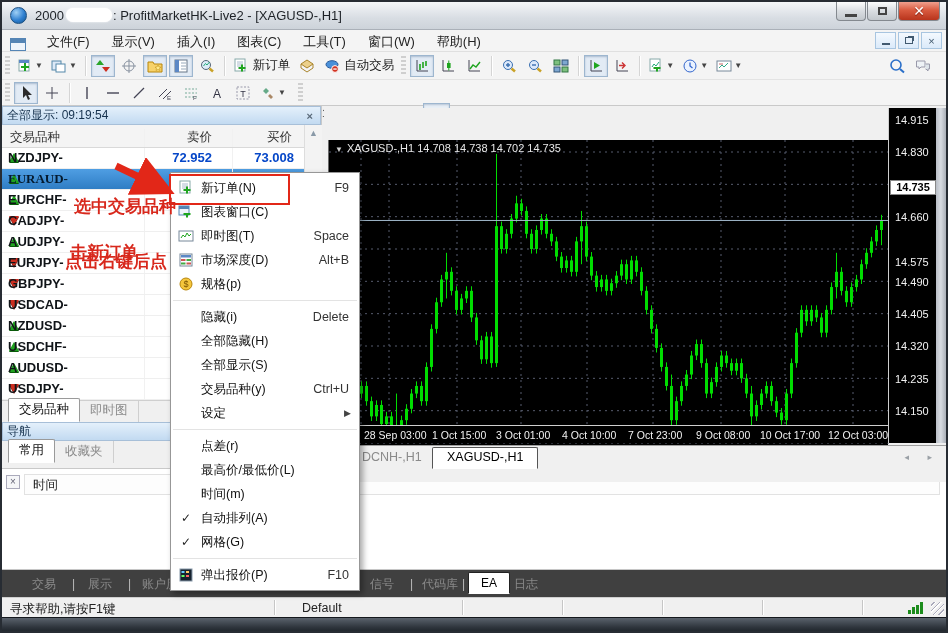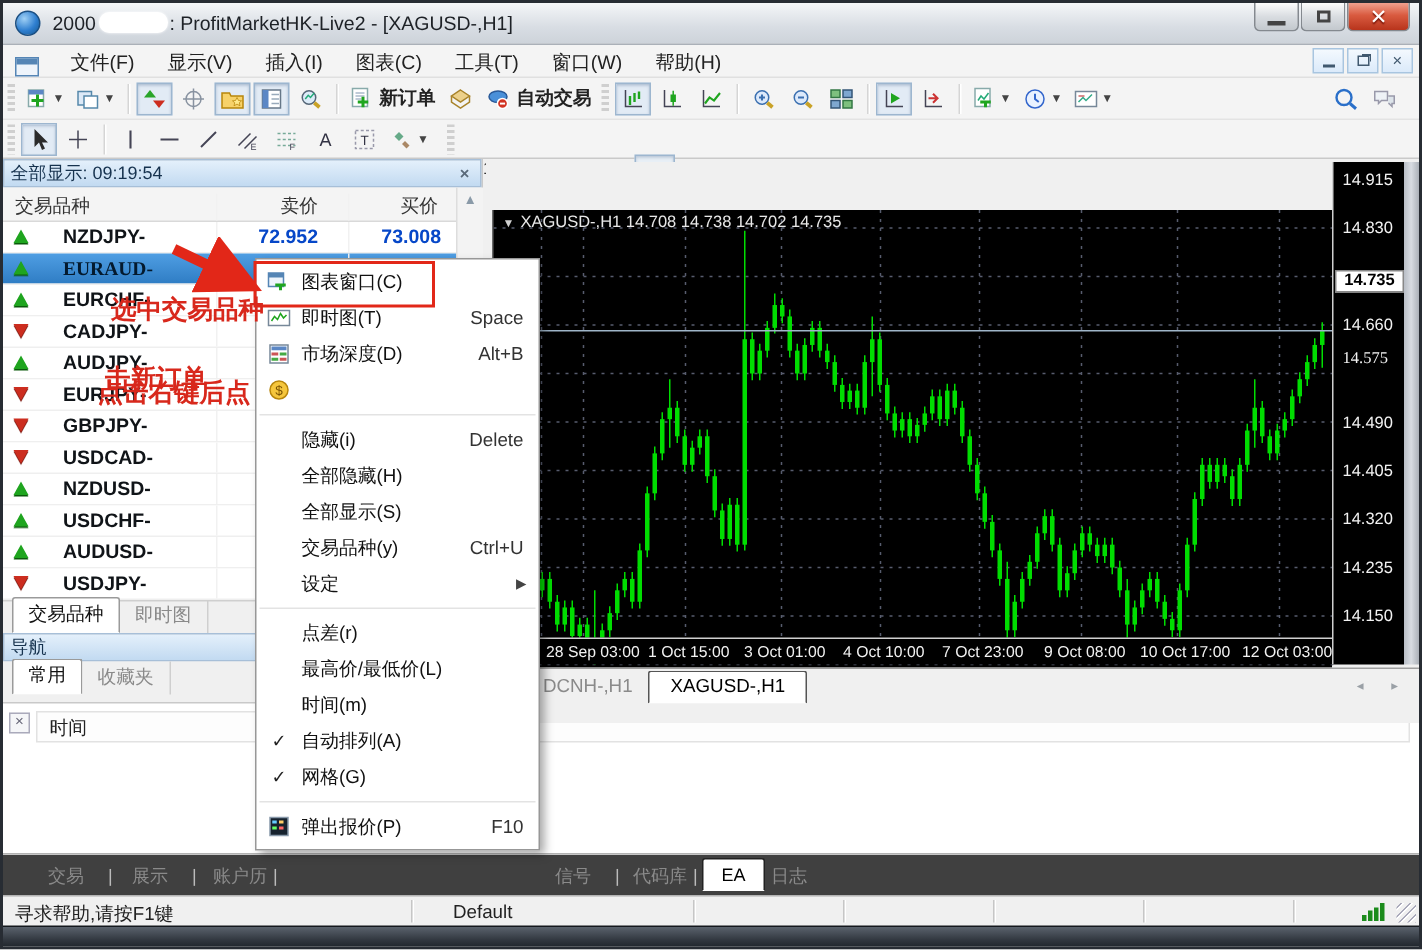--- a/index.html
+++ b/index.html
@@ -33,21 +33,21 @@
   .cb-min { width:8px; height:2px; background:#41596f; margin-top:7px; }
   .cb-rest { width:8px; height:7px; border:1px solid #41596f; box-shadow:2px -2px 0 -1px #41596f; }
 
   
   .tb1 { position:absolute; left:0; top:50px; width:944px; height:28px; background:#f4f4f4; border-bottom:1px solid #e3e3e3; display:flex; align-items:center; }
   .tb2 { position:absolute; left:0; top:78px; width:944px; height:26px; background:#f4f4f4; border-bottom:1px solid #c9c9c9; display:flex; align-items:center; }
   .grip { width:5px; height:20px; margin:0 3px; background:repeating-linear-gradient(180deg,#cfcfcf 0 2px,#f4f4f4 2px 4px); }
   .tsep { width:1px; height:20px; background:#d5d5d5; margin:0 4px; box-shadow:1px 0 0 #fff; }
   .tbtn { height:22px; min-width:24px; display:flex; align-items:center; justify-content:center; padding:0 2px; margin:0 1px; border:1px solid transparent; color:#222; font-size:12.5px; }
   .tbtn.pressed { background:#e2ebf5; border:1px solid #9db6cf; box-shadow:inset 0 1px 2px rgba(70,100,140,.35); }
-  .tbtn .lbl { margin-left:4px; white-space:nowrap;font-weight:bold; }
+  .tbtn .lbl { margin-left:4px; white-space:nowrap; }
   .darr { font-size:8px; color:#444; margin-left:2px; }
   .tfbtn { height:20px; min-width:27px; display:flex; align-items:center; justify-content:center; font-size:11.5px; color:#333; border:1px solid transparent; margin:0 1px; }
   .tfbtn.pressed { background:#e8eff6; border:1px solid #9db6cf; box-shadow:inset 0 1px 2px rgba(70,100,140,.3); }
   .tb1 .right { position:absolute; right:10px; display:flex; }
   svg.ic { width:16px; height:16px; display:block; }
 
   
   .mw { position:absolute; left:0; top:104px; width:320px; height:316px; background:#f0f0f0; border-right:1px solid #c9c9c9; }
   .panelhdr { height:19px; background:linear-gradient(#e4f0fb,#c2daf1); border:1px solid #a7bfd8; display:flex; align-items:center;
     font-size:12px; color:#16324e; padding:0 4px; justify-content:space-between; }
@@ -55,21 +55,21 @@
   .mwcols { position:absolute; left:0; top:19px; width:302px; height:23px; background:#f4f4f4; border-bottom:1px solid #d9d9d9; font-size:12.5px; color:#333; }
   .mwcols span { position:absolute; top:4px; }
   .mwscroll { position:absolute; left:302px; top:19px; width:18px; height:277px; background:#f3f3f3; border-left:1px solid #ddd; }
   .mwscroll .up { display:block; text-align:center; color:#8a9aa8; font-size:9px; padding-top:3px; }
   .mwrows { position:absolute; left:0; top:42px; width:302px; }
   .mwrow { position:relative; height:21px; background:#fff; border-bottom:1px solid #efefef; font-size:13px; }
   .mwrow.sel { background:linear-gradient(#4f9ee3,#2f7dc4);font-family:Liberation Serif, serif; }
   .mwrow .arr { position:absolute; left:7px; top:5px; width:0; height:0; }
   .arr.up { border-left:5px solid transparent; border-right:5px solid transparent; border-bottom:9px solid #1fa51f; filter:drop-shadow(0 1px 0 #0a5a0a); }
   .arr.dn { border-left:5px solid transparent; border-right:5px solid transparent; border-top:9px solid #cc2d1f; filter:drop-shadow(0 1px 0 #7a150c); }
-  .mwrow .sym { position:absolute; left:40px; top:2px; color:#101418; font-weight:600; }
+  .mwrow .sym { position:absolute; left:6px; top:2px; color:#101418; font-weight:600; }
   .mwrow.sel .sym { color:#041a2e; }
   .mwrow .bid, .mwrow .ask { position:absolute; top:2px; color:#0647c8; font-weight:600; }
   .mwrow .bid { right:92px; } .mwrow .ask { right:10px; }
   .vline140 { position:absolute; left:142px; top:0; bottom:0; width:1px; background:#f1f1f1; }
   .vline240 { position:absolute; left:232px; top:0; bottom:0; width:1px; background:#f1f1f1; }
   .tabsrow { position:absolute; left:0; width:320px; height:22px; background:#f0f0f0; border-top:1px solid #cfcfcf; display:flex; align-items:flex-end; font-size:12.5px; }
   .tab { padding:2px 10px 3px; color:#8a8a8a; border-right:1px solid #cfcfcf; }
   .tab.active { background:#fff; border:1px solid #9a9a9a; border-bottom:1px solid #fff; color:#111; margin-left:6px; border-radius:2px 2px 0 0; }
 
   
@@ -801,21 +801,21 @@
         </svg>
       <div class="ohlc">
         <span class="tri">▼</span><span>XAGUSD-,H1 14.708 14.738 14.702 14.735</span>
       </div>
     </div>
     <div class="paxis" id="paxis">
         <div class="plabel" style="top: 6px;">14.915</div>
         <div class="plabel" style="top: 38.334px;">14.830</div>
         <div class="plabel" style="top: 70.668px;">14.745</div>
         <div class="plabel" style="top: 103.002px;">14.660</div>
-        <div class="plabel" style="top: 125px; font-family: Liberation Serif, serif;">14.575</div>
+        <div class="plabel" style="top: 148px;">14.575</div>
         <div class="plabel" style="top: 167.67px;">14.490</div>
         <div class="plabel" style="top: 200.004px;">14.405</div>
         <div class="plabel" style="top: 232.338px;">14.320</div>
         <div class="plabel" style="top: 264.672px;">14.235</div>
         <div class="plabel" style="top: 297.006px;">14.150</div>
         <div class="pbox" style="top: 72.472px;">14.735</div>
       </div>
     <div class="taxis" id="taxis">
         <div class="tlabel" style="left: 8px;">2018</div>
         <div class="tlabel" style="left: 36px;">28 Sep 03:00</div>
@@ -845,20 +845,29 @@
         <i style="height:9px;"></i>
         <i style="height:12px;"></i>
     </span>
     <span class="resizegrip"></span>
   </div>
   <div class="bottomframe"></div>
 
   <div class="cmenu" id="cmenu">
       <div class="cmi">
         <svg class="ic mic" viewBox="0 0 16 16">
+          <rect x="2" y="1" width="10" height="12" fill="#fff" stroke="#8aa"></rect>
+          <path d="M4 4h6M4 6h6M4 8h4" stroke="#abc"></path>
+          <path d="M10 9h2.5v2H10v2.5H8V11H5.5V9H8V6.5h2z" fill="#1fa51f"></path>
+        </svg>
+        <span class="mlabel">新订单(N)</span>
+        <span class="msc">F9</span>
+      </div>
+      <div class="cmi">
+        <svg class="ic mic" viewBox="0 0 16 16">
           <rect x="1" y="2" width="10" height="9" fill="#eef4fb" stroke="#5585b5"></rect>
           <rect x="1" y="2" width="10" height="3" fill="#5585b5"></rect>
           <path d="M10 9h2.5v2H10v2.5H8V11H5.5V9H8z" fill="#1fa51f"></path>
         </svg>
         <span class="mlabel">图表窗口(C)</span>
       </div>
       <div class="cmi">
         <svg class="ic mic" viewBox="0 0 16 16">
           <rect x="1" y="3" width="14" height="10" fill="#fff" stroke="#789"></rect>
           <path d="M3 10l2-3 2 2 2-4 2 3 2-2" stroke="#1fa51f" fill="none"></path>
@@ -876,20 +885,21 @@
           <rect x="8.5" y="10.5" width="4.5" height="2" fill="#c55"></rect>
         </svg>
         <span class="mlabel">市场深度(D)</span>
         <span class="msc">Alt+B</span>
       </div>
       <div class="cmi">
         <svg class="ic mic" viewBox="0 0 16 16">
           <circle cx="8" cy="8" r="6" fill="#f5c63c" stroke="#b8860b"></circle>
           <text x="8" y="11" font-size="9" text-anchor="middle" fill="#7a5200">$</text>
         </svg>
+        <span class="mlabel">规格(p)</span>
       </div>
       <div class="cmsep"></div>
       <div class="cmi">
         <span class="chk"></span>
         <span class="mlabel">隐藏(i)</span>
         <span class="msc">Delete</span>
       </div>
       <div class="cmi">
         <span class="chk"></span>
         <span class="mlabel">全部隐藏(H)</span>

